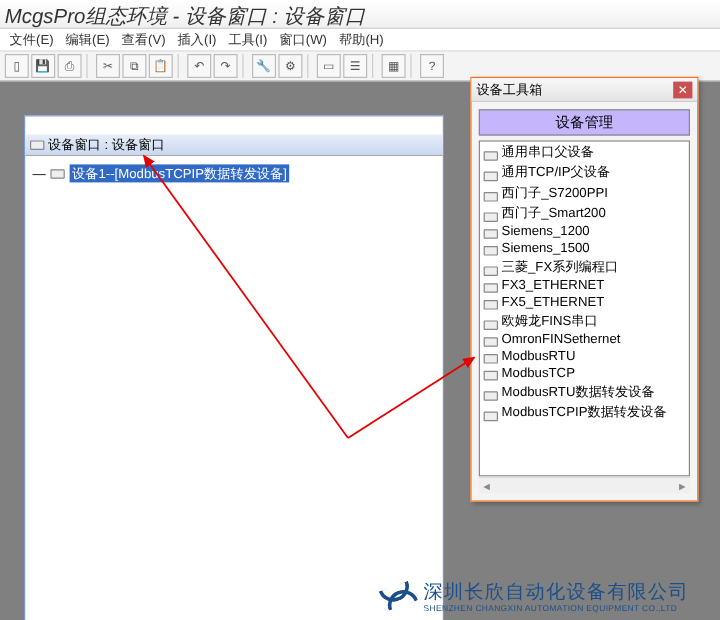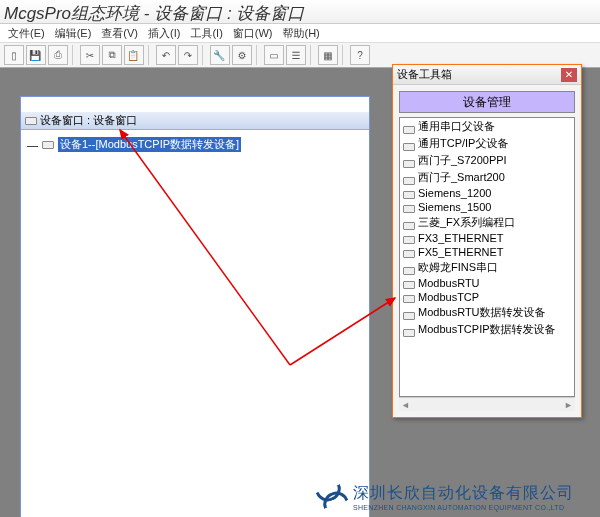--- a/index.html
+++ b/index.html
@@ -132,20 +132,24 @@
         <div>
           <span class="disk-icon"></span>
           <span>FX5_ETHERNET</span>
         </div>
         <div>
           <span class="disk-icon"></span>
           <span>欧姆龙FINS串口</span>
         </div>
         <div>
           <span class="disk-icon"></span>
+          <span>OmronFINSethernet</span>
+        </div>
+        <div>
+          <span class="disk-icon"></span>
           <span>ModbusRTU</span>
         </div>
         <div>
           <span class="disk-icon"></span>
           <span>ModbusTCP</span>
         </div>
         <div>
           <span class="disk-icon"></span>
           <span>ModbusRTU数据转发设备</span>
         </div>

